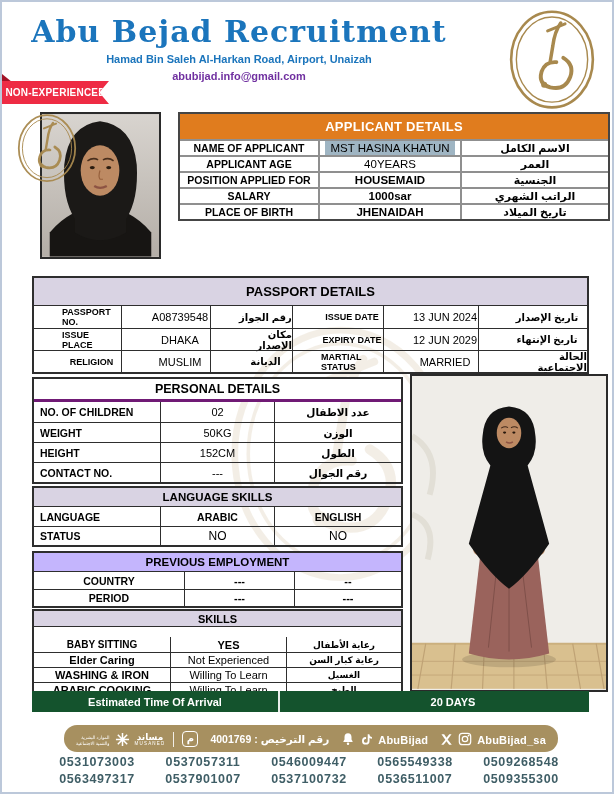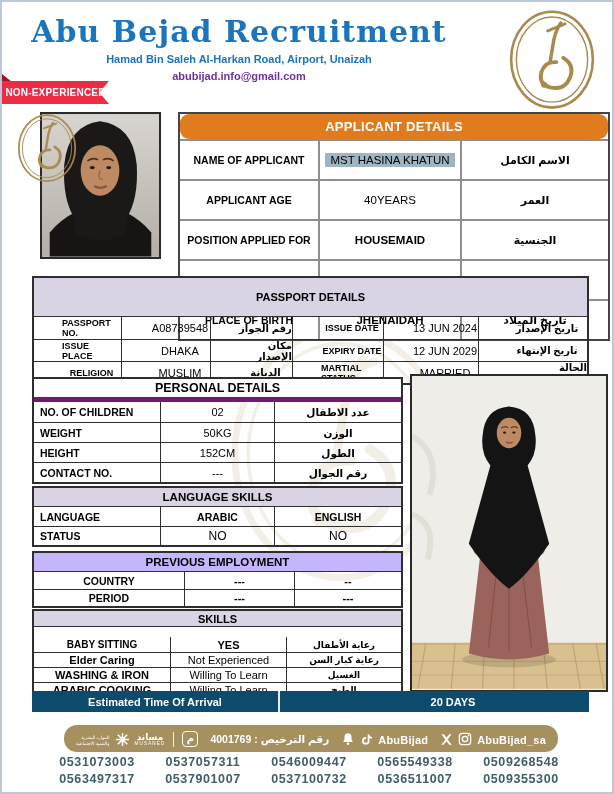--- a/index.html
+++ b/index.html
@@ -30,44 +30,44 @@
   .watermark-big { position:absolute; left:226px; top:308px; opacity:.13; pointer-events:none; }
 
   
   .cell { display:flex; align-items:center; justify-content:center; background:transparent; }
   .lab { font-weight:bold; }
   .ar  { font-weight:bold; }
 
   
   .t-app { position:absolute; left:176px; top:110px; width:432px; border:2px solid #454545; background:#fff; }
   .t-app .hdr { height:25px; background:#E07C1E; color:#fff; font-size:13px; font-weight:bold;
-    display:flex; align-items:center; justify-content:center; letter-spacing:.3px;border-radius:9px; }
+    display:flex; align-items:center; justify-content:center; letter-spacing:.3px; }
   .t-app .grid { display:grid; grid-template-columns:138px 142px 148px; }
-  .t-app .cell { height:40px; border-top:2px solid #8f8f8f; font-size:11.5px; }
+  .t-app .cell { height:16px; border-top:2px solid #8f8f8f; font-size:11.5px; }
   .t-app .grid .cell:nth-child(3n+2), .t-app .grid .cell:nth-child(3n) { border-left:2px solid #8f8f8f; }
   .t-app .lab { font-size:10.5px; }
   .t-app .ar { font-size:11px; }
   .hl { background:#9FB5C3; padding:1px 5px; }
 
   
   .t-pass { position:absolute; left:30px; top:274px; width:557px; border:2px solid #2e2e2e; }
-  .t-pass .hdr { height:39px; background:#D9D3E3; font-size:11px; font-weight:bold;
+  .t-pass .hdr { height:28px; background:#D9D3E3; font-size:13px; font-weight:bold;
     display:flex; align-items:center; justify-content:center; border-bottom:1px solid #2e2e2e; }
   .t-pass .grid { display:grid; grid-template-columns:87px 89px 82px 91px 95px 109px; }
   .t-pass .cell { height:22px; font-size:11px;padding-left:28px; }
   .t-pass .grid .cell:not(:nth-child(6n+1)) { border-left:1px solid #2e2e2e; }
   .t-pass .grid .cell:nth-child(n+7) { border-top:1px solid #2e2e2e; }
   .t-pass .lab { font-size:9px; }
   .t-pass .ar { font-size:10px; }
 
   
   .t-pers, .t-lang, .t-prev, .t-skill { position:absolute; left:30px; width:371px; border:2px solid #2e2e2e; }
   .t-pers { top:375px; } .t-lang { top:484px; } .t-prev { top:549px; } .t-skill { top:607px; }
   .t-pers .hdr { height:23px; background:#fff; font-size:12.5px; font-weight:bold;
-    display:flex; align-items:center; justify-content:center; border-bottom:5px solid #701a75; }
+    display:flex; align-items:center; justify-content:center; border-bottom:3px solid #701a75; }
   .t-lang .hdr, .t-skill .hdr { background:#D9D3E3; }
   .t-prev .hdr { background:#c4b5fd; }
   .t-lang .hdr, .t-prev .hdr { height:19px; font-size:11.5px; font-weight:bold;
     display:flex; align-items:center; justify-content:center; border-bottom:1px solid #2e2e2e; }
   .t-skill .hdr { height:16px; font-size:11px; font-weight:bold;
     display:flex; align-items:center; justify-content:center; border-bottom:1px solid #2e2e2e; }
 
   .t-pers .grid, .t-lang .grid { display:grid; grid-template-columns:126px 114px 127px; }
   .t-prev .grid { display:grid; grid-template-columns:150px 110px 107px;border-radius:9px; }
   .t-skill .grid { display:grid; grid-template-columns:136px 116px 115px;margin-top:10px; }
@@ -85,21 +85,21 @@
   .t-pers .lab, .t-lang .lab { justify-content:flex-start; padding-left:6px; font-size:10.5px; }
   .t-pers .ar { font-size:10.5px; }
   .t-prev .lab { font-size:10.5px; }
   .t-prev .val { font-weight:bold; }
   .t-skill .ar { font-size:9px; }
   .sk-caps { font-size:9px; font-weight:bold; }
   .sk-mid  { font-size:11px; font-weight:bold; }
   .sk-yes  { font-size:10px; font-weight:bold; }
 
   
-  .eta { position:absolute; left:30px; top:689px; width:557px; height:21px; background:#0c4a6e;
+  .eta { position:absolute; left:30px; top:689px; width:557px; height:21px; background:#14532d;
     display:flex; color:#fff; font-weight:bold; font-size:11px; }
   .eta .l { width:248px; display:flex; align-items:center; justify-content:center; border-right:2px solid rgba(255,255,255,.9); }
   .eta .r { flex:1; display:flex; align-items:center; justify-content:center;margin-left:37px; }
 
   
   .social-bar { position:absolute; left:62px; top:723px; width:494px; height:27px; background:#A79060;
     border-radius:13px; display:flex; align-items:center; color:#fff; padding:0 12px; justify-content:space-between; }
   .sb-group { display:flex; align-items:flex-end; gap:5px; }
   .ministry { font-size:4.5px; line-height:1.25; text-align:right; direction:rtl; }
   .musaned { display:flex; flex-direction:column; align-items:center; line-height:1; }

